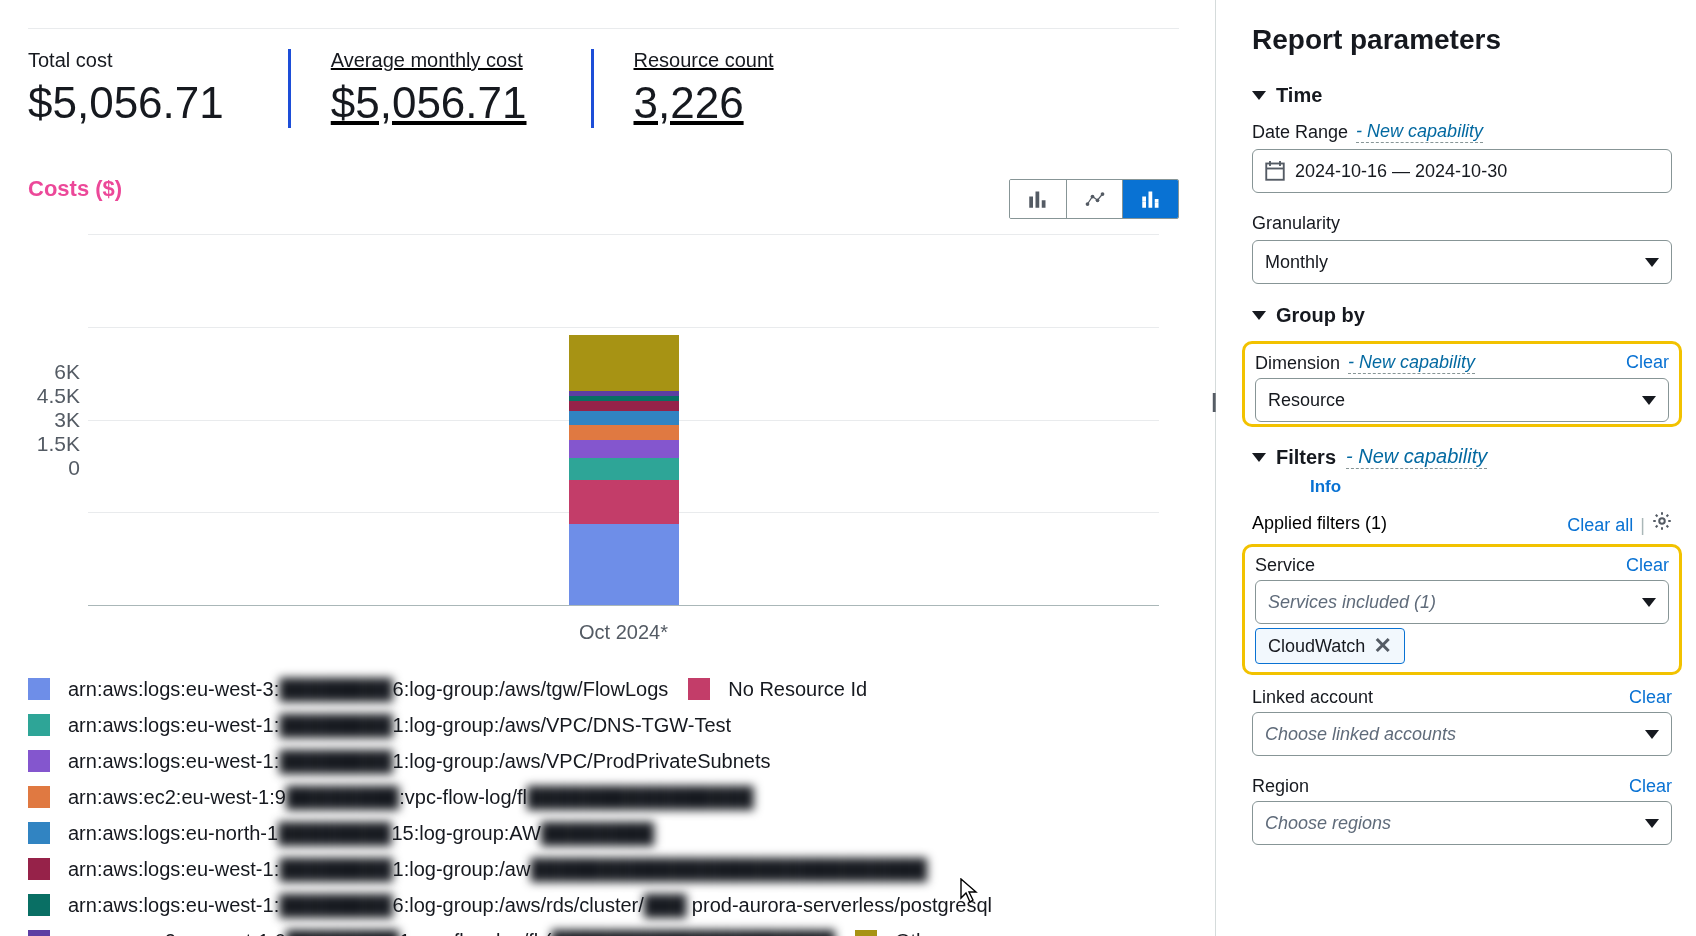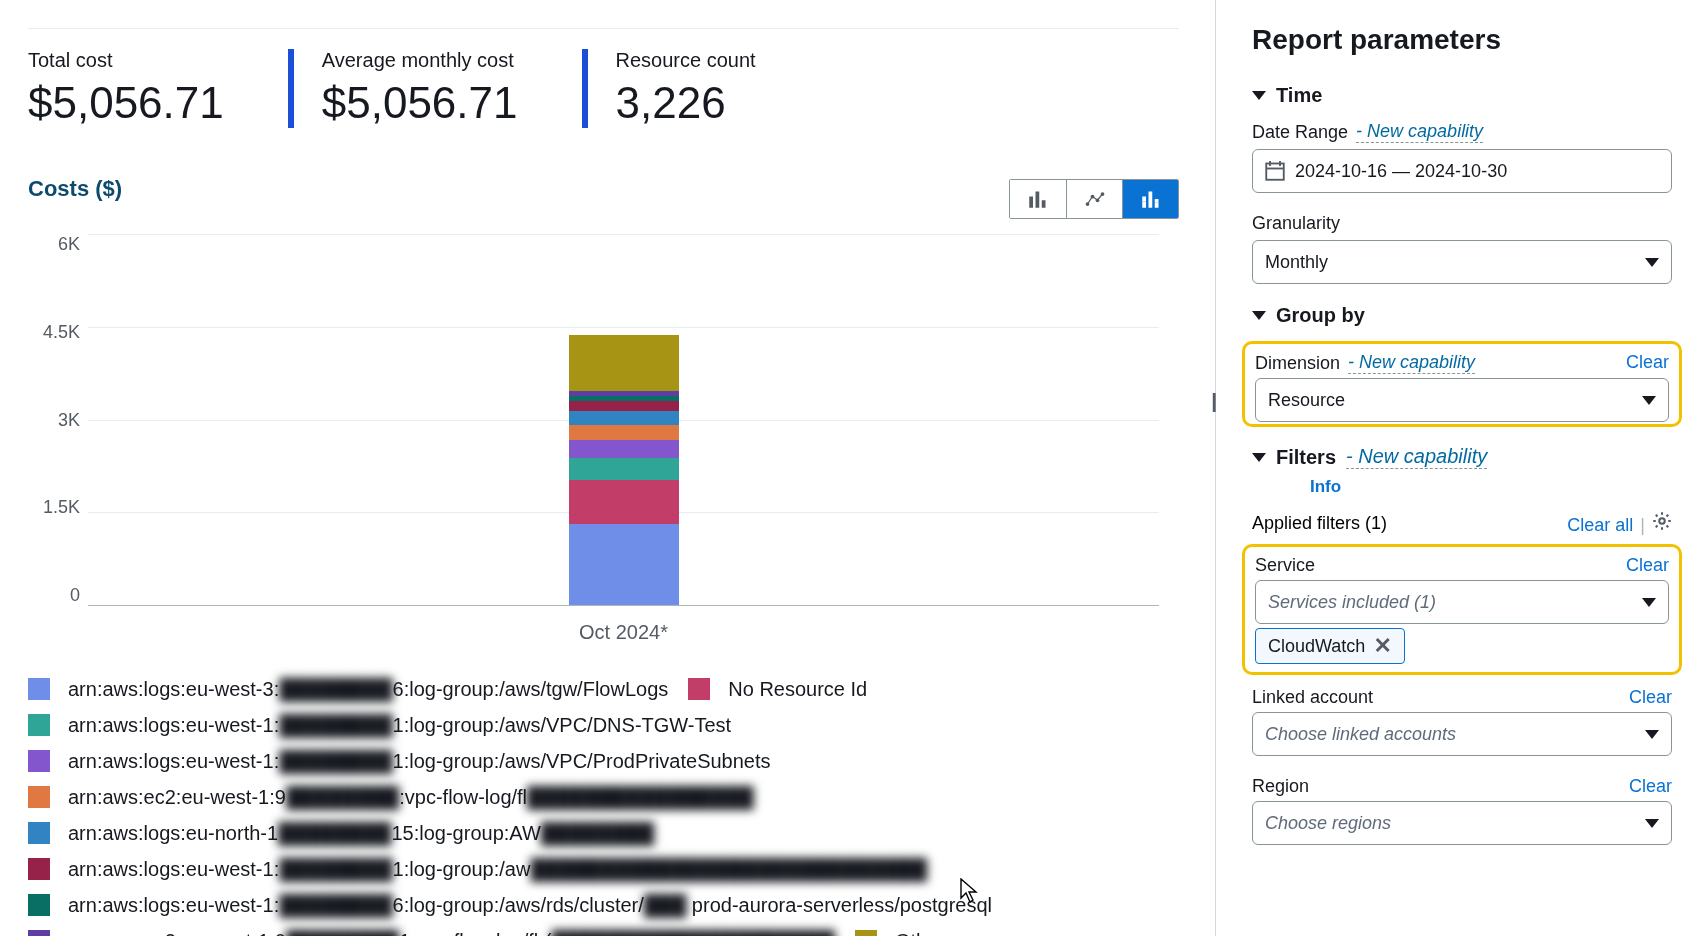--- a/index.html
+++ b/index.html
@@ -3,36 +3,36 @@
 <meta charset="utf-8">
 <style>
 * { box-sizing: border-box; margin: 0; padding: 0; font-family: "Amazon Ember", "Helvetica Neue", Arial, sans-serif; }
 body { background: #fff; display: flex; width: 1696px; height: 936px; overflow: hidden; }
 .main { flex: 1; padding: 28px 36px 0 28px; border-right: 1px solid #d5dbdb; position: relative; }
 .sidebar { width: 480px; padding: 24px 24px 0 36px; position: relative; }
 
 
 .summary { display: flex; gap: 0; margin-bottom: 48px; border-top: 1px solid #e9ebed; padding-top: 20px;}
 .summary-item { padding-right: 64px; }
-.summary-item + .summary-item { padding-left: 28px; border-left: 6px solid #1d4ed8; }
+.summary-item + .summary-item { padding-left: 40px; border-left: 3px solid #1d4ed8; text-decoration: underline; }
 .summary-label { font-size: 20px; color: #16191f; margin-bottom: 6px; }
 .summary-value { font-size: 44px; color: #16191f; font-weight: 400; }
 
 
-.chart-title { font-size: 22px; font-weight: 700; color: #0c4a6e; margin-bottom: 20px;}
+.chart-title { font-size: 22px; font-weight: 700; color: #ec4899; margin-bottom: 20px;}
 .chart-header { display: flex; justify-content: space-between; align-items: center; margin-bottom: 12px;}
 .chart-types { display: flex; border: 1px solid #879596; border-radius: 2px; overflow: hidden;}
 .chart-type-btn { width: 56px; height: 38px; display:flex; align-items:center; justify-content:center; background:#fff; border:none; border-left:1px solid #879596; cursor:pointer;}
 .chart-type-btn:first-child{border-left:none;}
 .chart-type-btn.active { background:#0972d3; }
 .chart-type-btn svg { width:20px; height:20px;}
 
 
 .chart-area { position: relative; height: 410px; margin-left: 60px; margin-right: 20px;}
-.y-labels { position:absolute; left:-62px; top:0; bottom:38px; width:54px; display:flex; flex-direction:column; justify-content:space-between; text-align:right; font-size:18px; color:#545b64;}
+.y-labels { position:absolute; left:-62px; top:0; bottom:38px; width:54px; display:flex; flex-direction:column; justify-content:center; text-align:right; font-size:21px; color:#545b64;}
 .grid { position:absolute; left:0; right:0; top:0; bottom:38px; display:flex; flex-direction:column; justify-content:space-between;}
 .grid-line { border-top:1px solid #e9ebed; width:100%; height:0;}
 .plot { position:absolute; left:0; right:0; top:0; bottom:38px; display:flex; justify-content:center; align-items:flex-end; border-bottom: 1px solid #aab7b8;}
 .bar { width: 110px; display:flex; flex-direction:column-reverse; }
 .seg { width:100%; }
 .x-label { position:absolute; left:0; right:0; bottom:0; text-align:center; font-size:20px; color:#545b64;}
 
 
 .legend { margin-top: 28px; font-size: 20px; color:#16191f; line-height: 34px;}
 .legend-row { display:flex; align-items:center; gap:20px; flex-wrap:wrap; margin-bottom: 2px;}

